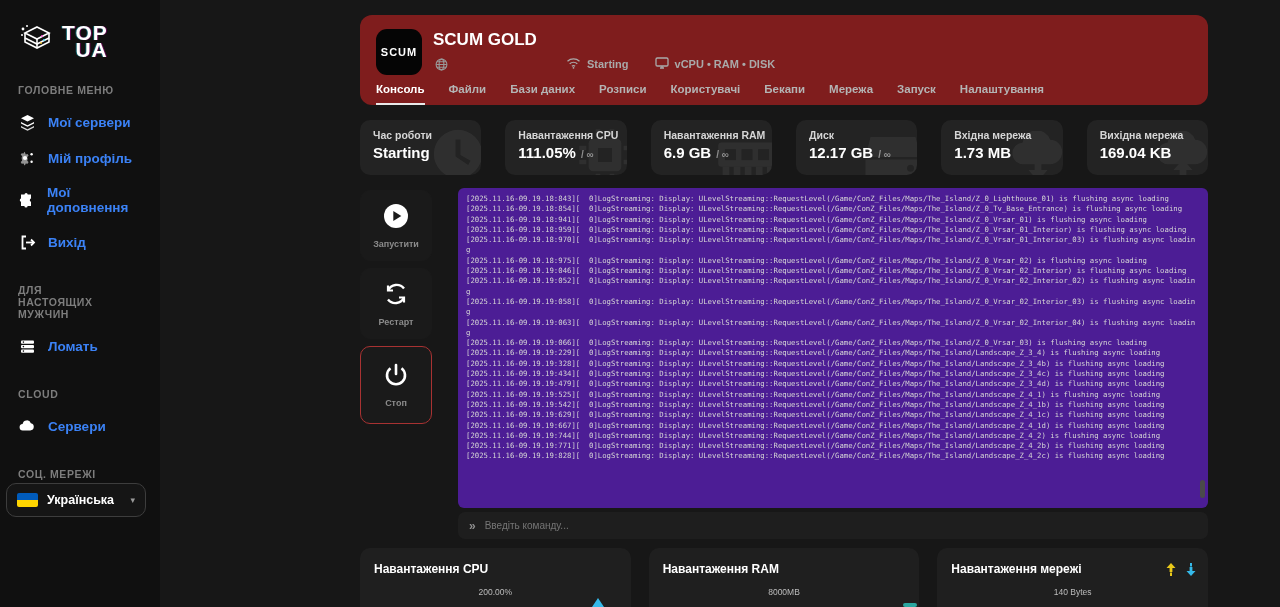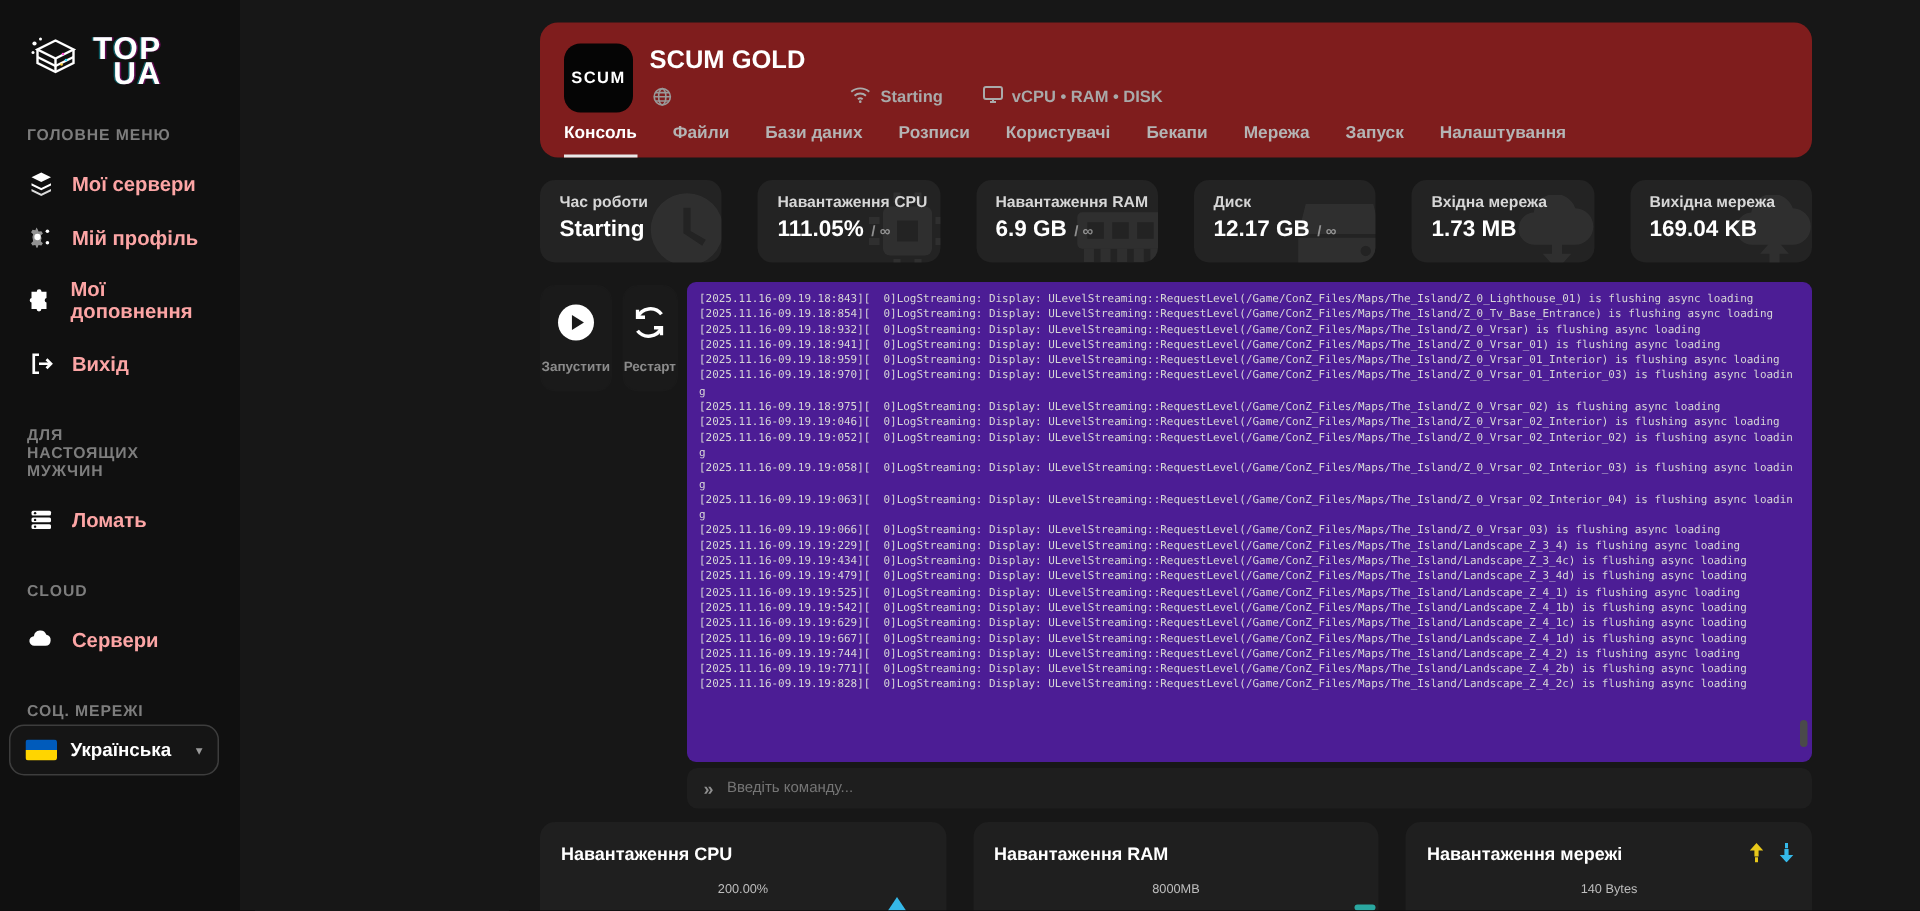--- a/index.html
+++ b/index.html
@@ -9,21 +9,21 @@
     background:#171717; font-family:"Liberation Sans", sans-serif; color:#e8e8e8;
   }
   
   .sidebar { position:absolute; left:0; top:0; width:160px; height:607px; background:#101010; }
   .logo { display:flex; align-items:center; gap:6px; padding:22px 0 0 18px; cursor:pointer; }
   .logo-cube svg { display:block; }
   .logo-text { font-weight:800; font-size:21px; line-height:17px; letter-spacing:1px; color:#fff;
     text-shadow:1px 0 rgba(255,0,200,.35), -1px 0 rgba(0,229,255,.35); }
   .logo-text .l2 { display:block; text-align:right; }
   .sec-title { padding:24px 18px 8px 18px; font-size:10.5px; font-weight:700; letter-spacing:.6px; color:#7d7d7d; }
-  .nav-item { display:flex; align-items:center; gap:12px; padding:9px 18px; font-size:13.5px; font-weight:600; color:#fca5a5; cursor:pointer; }
+  .nav-item { display:flex; align-items:center; gap:12px; padding:9px 18px; font-size:13.5px; font-weight:600; color:#3b82f6; cursor:pointer; }
   .nav-item .nicon { width:18px; height:18px; display:flex; align-items:center; justify-content:center; }
   .nav-item svg { display:block; }
   .social-row { display:flex; align-items:center; gap:11px; padding:6px 18px 0 18px; }
   .soc { width:17px; height:17px; display:flex; align-items:center; justify-content:center; cursor:pointer; }
   .soc-discord { width:18px; height:14px; background:#5865F2; border-radius:5px 5px 7px 7px; position:relative; }
   .soc-discord::before, .soc-discord::after { content:""; position:absolute; top:4px; width:4px; height:5px; border-radius:50%; background:#101010; }
   .soc-discord::before { left:3px; } .soc-discord::after { right:3px; }
   .soc-telegram { width:16px; height:16px; border-radius:50%; background:#2AABEE; position:relative; }
   .soc-telegram::before { content:""; position:absolute; left:4px; top:5px; border-left:9px solid #fff; border-top:3px solid transparent; border-bottom:4px solid transparent; }
   .soc-instagram { width:15px; height:15px; border-radius:5px; background:linear-gradient(45deg,#f9ce34,#ee2a7b,#6228d7); position:relative; }
@@ -48,21 +48,21 @@
   .tab.active { color:#fff; border-bottom-color:#e9e9e9; }
   
   .stats-row { position:absolute; left:360px; top:120px; width:848px; display:flex; gap:24px; }
   .stat-card { flex:1; height:55px; background:#232323; border-radius:10px; padding:9px 0 0 13px; position:relative; overflow:hidden; }
   .stat-title { font-size:10.5px; font-weight:700; color:#d6d6d6; }
   .stat-line { display:flex; align-items:baseline; gap:5px; margin-top:3px; }
   .stat-value { font-size:15px; font-weight:800; color:#fff; }
   .stat-suffix { font-size:10px; font-weight:700; color:#8e8e8e; }
   .wm { position:absolute; right:-6px; bottom:-12px; opacity:.055; }
   
-  .actions { position:absolute; left:360px; top:190px; width:72px; display:flex; flex-direction:row; gap:7px; }
+  .actions { position:absolute; left:360px; top:190px; width:72px; display:flex; flex-direction:column; gap:7px; }
   .action-btn { height:71px; background:#1a1a1a; border-radius:10px; border:1px solid #1a1a1a; display:flex; flex-direction:column;
     align-items:center; justify-content:center; gap:6px; cursor:pointer; }
   .action-btn .albl { font-size:9px; color:#8b8b8b; font-weight:600; }
   .action-btn.danger { border-color:var(--danger,#a83232); height:78px; }
   
   .console { position:absolute; left:458px; top:188px; width:750px; height:320px; background:#4c1d95; border-radius:6px;
     padding:6px 10px 6px 8px; overflow:hidden; }
   .logline { font-family:"DejaVu Sans Mono", monospace; font-size:7.3px; line-height:10.3px; color:#d6d6d6;
     white-space:pre-wrap; word-break:break-all; }
   .scroll-thumb { position:absolute; right:3px; bottom:10px; width:5px; height:18px; background:#4a4a4a; border-radius:3px; cursor:pointer; }
@@ -342,31 +342,31 @@
             <path d="M7.5 6.2a9 9 0 1 0 11 0"></path>
           </svg>
       </span>
       <span class="albl">Стоп</span>
     </div>
   </div>
 
   <section class="console">
     <div class="logline">[2025.11.16-09.19.18:843][  0]LogStreaming: Display: ULevelStreaming::RequestLevel(/Game/ConZ_Files/Maps/The_Island/Z_0_Lighthouse_01) is flushing async loading</div>
     <div class="logline">[2025.11.16-09.19.18:854][  0]LogStreaming: Display: ULevelStreaming::RequestLevel(/Game/ConZ_Files/Maps/The_Island/Z_0_Tv_Base_Entrance) is flushing async loading</div>
-    <div class="logline">[2025.11.16-09.19.18:932][  0]LogStreaming: Display: ULevelStreaming::RequestLevel(/Game/ConZ_Files/Maps/The_Island/Z_0_Vrsar) is flushing async loading</div>
     <div class="logline">[2025.11.16-09.19.18:941][  0]LogStreaming: Display: ULevelStreaming::RequestLevel(/Game/ConZ_Files/Maps/The_Island/Z_0_Vrsar_01) is flushing async loading</div>
     <div class="logline">[2025.11.16-09.19.18:959][  0]LogStreaming: Display: ULevelStreaming::RequestLevel(/Game/ConZ_Files/Maps/The_Island/Z_0_Vrsar_01_Interior) is flushing async loading</div>
     <div class="logline">[2025.11.16-09.19.18:970][  0]LogStreaming: Display: ULevelStreaming::RequestLevel(/Game/ConZ_Files/Maps/The_Island/Z_0_Vrsar_01_Interior_03) is flushing async loading</div>
     <div class="logline">[2025.11.16-09.19.18:975][  0]LogStreaming: Display: ULevelStreaming::RequestLevel(/Game/ConZ_Files/Maps/The_Island/Z_0_Vrsar_02) is flushing async loading</div>
     <div class="logline">[2025.11.16-09.19.19:046][  0]LogStreaming: Display: ULevelStreaming::RequestLevel(/Game/ConZ_Files/Maps/The_Island/Z_0_Vrsar_02_Interior) is flushing async loading</div>
     <div class="logline">[2025.11.16-09.19.19:052][  0]LogStreaming: Display: ULevelStreaming::RequestLevel(/Game/ConZ_Files/Maps/The_Island/Z_0_Vrsar_02_Interior_02) is flushing async loading</div>
     <div class="logline">[2025.11.16-09.19.19:058][  0]LogStreaming: Display: ULevelStreaming::RequestLevel(/Game/ConZ_Files/Maps/The_Island/Z_0_Vrsar_02_Interior_03) is flushing async loading</div>
     <div class="logline">[2025.11.16-09.19.19:063][  0]LogStreaming: Display: ULevelStreaming::RequestLevel(/Game/ConZ_Files/Maps/The_Island/Z_0_Vrsar_02_Interior_04) is flushing async loading</div>
     <div class="logline">[2025.11.16-09.19.19:066][  0]LogStreaming: Display: ULevelStreaming::RequestLevel(/Game/ConZ_Files/Maps/The_Island/Z_0_Vrsar_03) is flushing async loading</div>
     <div class="logline">[2025.11.16-09.19.19:229][  0]LogStreaming: Display: ULevelStreaming::RequestLevel(/Game/ConZ_Files/Maps/The_Island/Landscape_Z_3_4) is flushing async loading</div>
+    <div class="logline">[2025.11.16-09.19.19:328][  0]LogStreaming: Display: ULevelStreaming::RequestLevel(/Game/ConZ_Files/Maps/The_Island/Landscape_Z_3_4b) is flushing async loading</div>
     <div class="logline">[2025.11.16-09.19.19:434][  0]LogStreaming: Display: ULevelStreaming::RequestLevel(/Game/ConZ_Files/Maps/The_Island/Landscape_Z_3_4c) is flushing async loading</div>
     <div class="logline">[2025.11.16-09.19.19:479][  0]LogStreaming: Display: ULevelStreaming::RequestLevel(/Game/ConZ_Files/Maps/The_Island/Landscape_Z_3_4d) is flushing async loading</div>
     <div class="logline">[2025.11.16-09.19.19:525][  0]LogStreaming: Display: ULevelStreaming::RequestLevel(/Game/ConZ_Files/Maps/The_Island/Landscape_Z_4_1) is flushing async loading</div>
     <div class="logline">[2025.11.16-09.19.19:542][  0]LogStreaming: Display: ULevelStreaming::RequestLevel(/Game/ConZ_Files/Maps/The_Island/Landscape_Z_4_1b) is flushing async loading</div>
     <div class="logline">[2025.11.16-09.19.19:629][  0]LogStreaming: Display: ULevelStreaming::RequestLevel(/Game/ConZ_Files/Maps/The_Island/Landscape_Z_4_1c) is flushing async loading</div>
     <div class="logline">[2025.11.16-09.19.19:667][  0]LogStreaming: Display: ULevelStreaming::RequestLevel(/Game/ConZ_Files/Maps/The_Island/Landscape_Z_4_1d) is flushing async loading</div>
     <div class="logline">[2025.11.16-09.19.19:744][  0]LogStreaming: Display: ULevelStreaming::RequestLevel(/Game/ConZ_Files/Maps/The_Island/Landscape_Z_4_2) is flushing async loading</div>
     <div class="logline">[2025.11.16-09.19.19:771][  0]LogStreaming: Display: ULevelStreaming::RequestLevel(/Game/ConZ_Files/Maps/The_Island/Landscape_Z_4_2b) is flushing async loading</div>
     <div class="logline">[2025.11.16-09.19.19:828][  0]LogStreaming: Display: ULevelStreaming::RequestLevel(/Game/ConZ_Files/Maps/The_Island/Landscape_Z_4_2c) is flushing async loading</div>
     <span class="scroll-thumb"></span>

